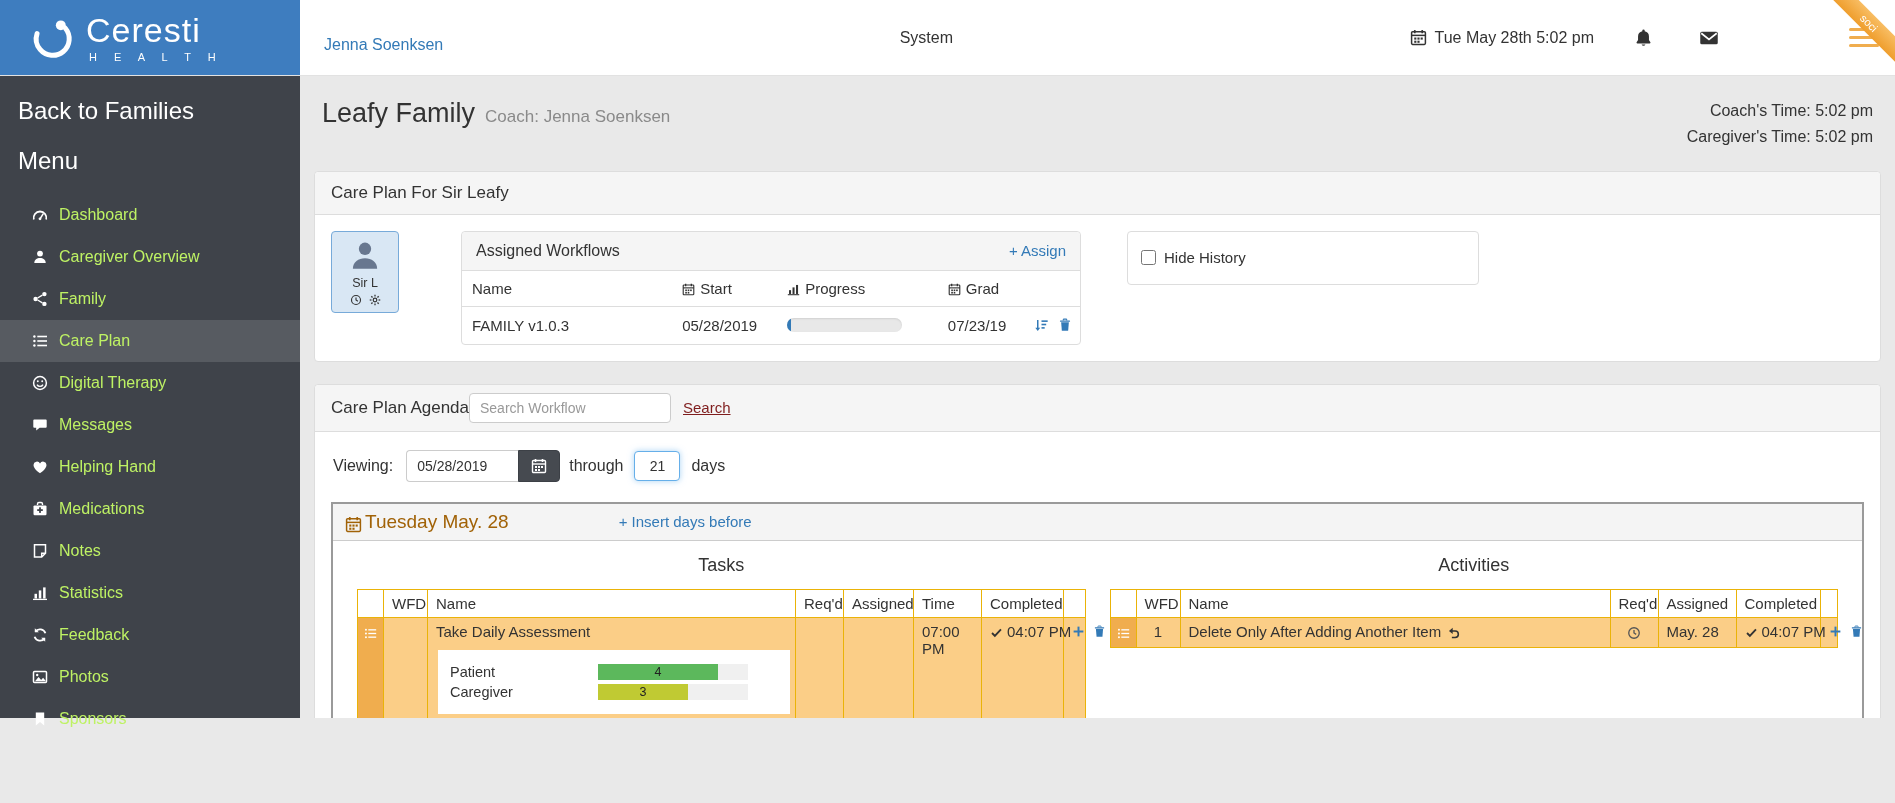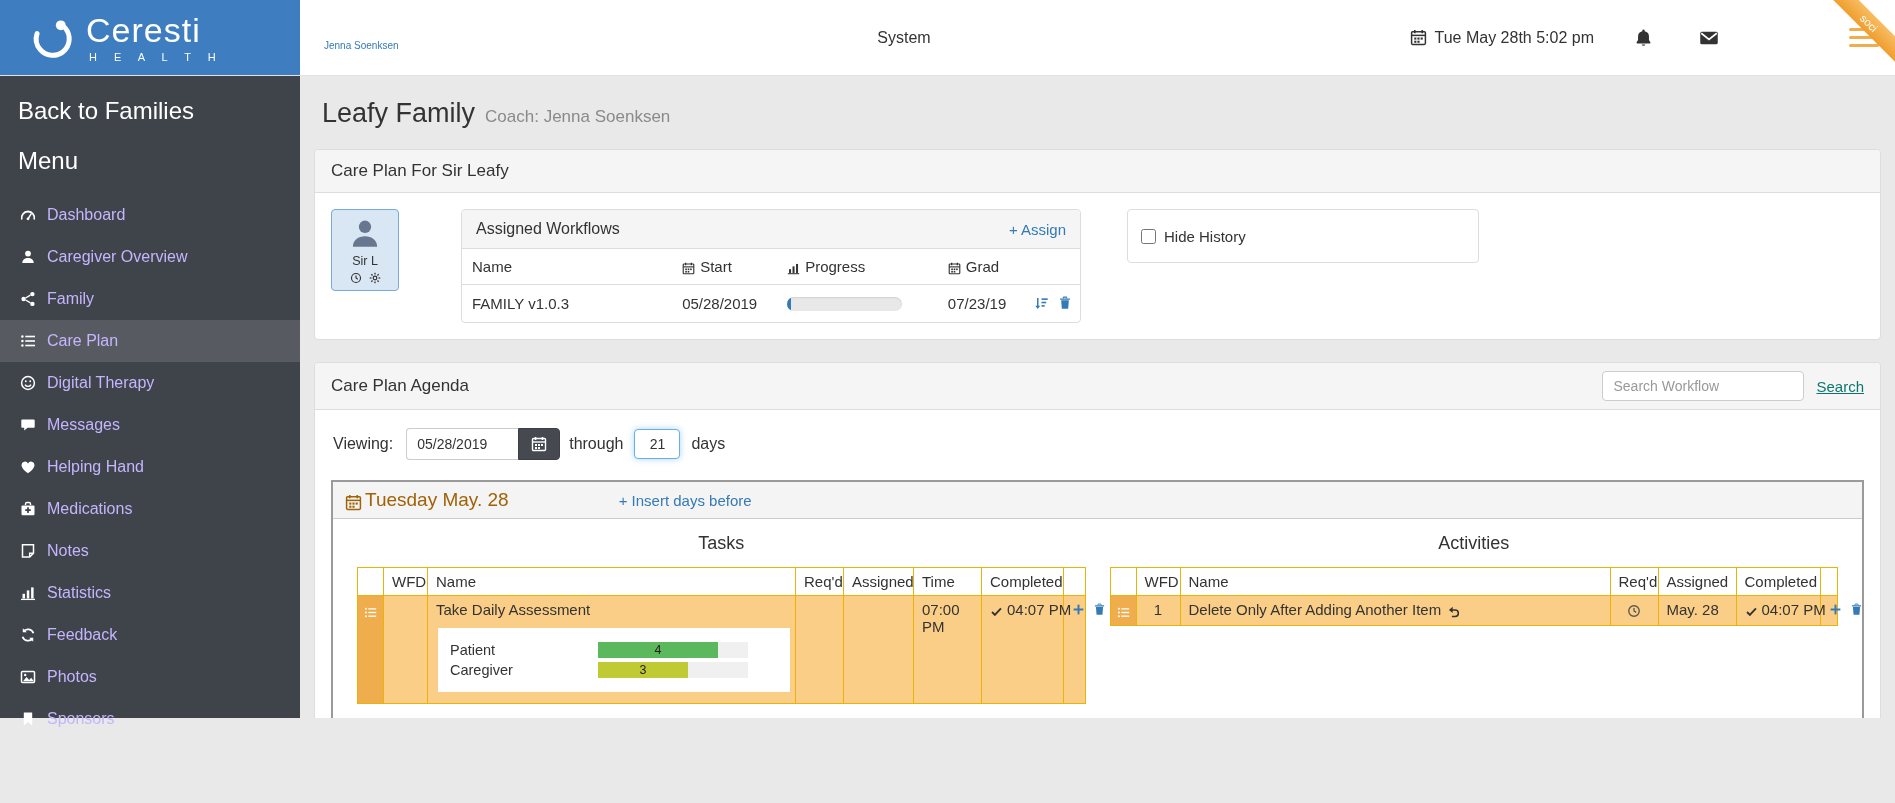--- a/index.html
+++ b/index.html
@@ -10,38 +10,38 @@
 
   .app { display:flex; flex-direction:column; height:718px; }
 
   
   .topbar { position:relative; display:flex; height:76px; flex:0 0 76px; background:#fff; border-bottom:1px solid #e2e2e2; }
   .logo-block { width:300px; background:#3e7dbf; display:flex; align-items:center; padding-left:30px; gap:12px; }
   .logo-text-col { display:flex; flex-direction:column; line-height:1; }
   .logo-title { color:#fff; font-size:34px; letter-spacing:1px; }
   .logo-sub { color:#fff; font-size:11px; letter-spacing:7px; margin-top:5px; padding-left:3px; }
   .topbar-main { flex:1; display:flex; align-items:center; padding:0 16px 0 24px; }
-  .user-link { color:#337ab7; font-size:10px;margin-top:15px; }
+  .user-link { color:#337ab7; font-size:16px;margin-top:15px; }
   .system-label { flex:1; text-align:center; font-size:16px; color:#333; }
   .top-right { display:flex; align-items:center; color:#333; }
   .datetime-group { display:flex; align-items:center; gap:8px; font-size:16px; }
   .bell-wrap { margin-left:40px; } .env-wrap { margin-left:46px; }
   .burger { margin-left:130px; width:30px; display:flex; flex-direction:column; gap:5px; cursor:pointer; }
   .burger span { display:block; height:3px; border-radius:2px; background:#f0ad4e; }
   .corner-ribbon { position:absolute; top:0; right:0; width:70px; height:70px; overflow:hidden; z-index:5; }
   .corner-ribbon span { position:absolute; display:block; width:120px; top:14px; right:-34px; transform:rotate(45deg);
      background:linear-gradient(#f8bd63,#ef9e2d); color:#fff; text-align:center; font-size:11px; padding:3px 0; }
 
   
   .body-row { display:flex; flex:1; min-height:0; }
   .sidebar { width:300px; flex:0 0 300px; background:#3f434a; color:#fff; padding-top:10px; }
   .side-title { font-size:24px; font-weight:400; padding:11px 18px; cursor:default; }
   .side-title.link { cursor:pointer; }
   .side-nav { margin-top:8px; }
-  .nav-item { display:flex; align-items:center; gap:11px; padding:0 18px 0 20px; height:42px; font-size:16px; cursor:pointer; color:#c4b5fd; }
+  .nav-item { display:flex; align-items:center; gap:11px; padding:0 18px 0 32px; height:42px; font-size:16px; cursor:pointer; color:#bef264; }
   .nav-item.active { background:#575b61; }
   .nav-item .ic { color:#fff; }
 
   .main { flex:1; min-width:0; overflow:hidden; padding:0 14px; }
 
   
   .page-head { display:flex; justify-content:space-between; align-items:flex-start; padding:22px 8px 20px; }
   .family-line { font-size:27px; color:#333; }
   .coach-sub { font-size:17px; color:#8a8a8a; margin-left:10px; }
   .times { text-align:right; font-size:16px; color:#333; line-height:1.65; }
@@ -67,25 +67,25 @@
   .th-ic { color:#333; margin-right:5px; }
   .progressbar { width:115px; height:14px; background:#e8e8e8; border-radius:8px; overflow:hidden; box-shadow:inset 0 1px 2px rgba(0,0,0,.1); }
   .progressbar .fill { height:100%; background:#337ab7; border-radius:8px 0 0 8px; }
   .row-actions { display:flex; gap:9px; color:#337ab7; }
   .row-actions .ic { cursor:pointer; }
 
   .hide-history { width:352px; margin-left:46px; border:1px solid #ddd; border-radius:4px; height:54px; display:flex; align-items:center; gap:8px; padding:0 13px; font-size:15px; }
   .hide-history input { width:15px; height:15px; cursor:pointer; }
 
   
-  .agenda-head { display:flex; justify-content:space-between; align-items:center; background:#f5f5f5; border-bottom:1px solid #ddd; border-radius:4px 4px 0 0; padding:8px 16px; font-size:17px; }
+  .agenda-head { display:flex; align-items:center; background:#f5f5f5; border-bottom:1px solid #ddd; border-radius:4px 4px 0 0; padding:8px 16px; font-size:17px; }
   .search-wrap { display:flex; align-items:center; gap:12px; }
   .search-input { width:202px; height:30px; border:1px solid #ccc; border-radius:4px; padding:0 10px; font-size:14px; color:#555; }
   .search-input::placeholder { color:#999; }
-  .search-link { color:#0f766e; text-decoration:underline; font-size:15px; }
+  .search-link { color:#7f1d1d; text-decoration:underline; font-size:15px; }
 
   .agenda-body { padding:14px 16px 16px; }
   .viewing-row { display:flex; align-items:center; gap:9px; font-size:16px; padding:4px 2px 6px; }
   .date-group { display:flex; margin-left:4px; }
   .date-input { width:112px; height:32px; border:1px solid #ccc; border-radius:4px 0 0 4px; border-right:none; padding:0 10px; font-size:14px; color:#333; }
   .cal-btn { width:42px; height:32px; background:#464a50; border:1px solid #3c4046; border-radius:0 4px 4px 0; color:#fff; display:flex; align-items:center; justify-content:center; cursor:pointer; }
   .days-input { width:46px; height:30px; border:1px solid #66afe9; box-shadow:0 0 6px rgba(102,175,233,.55); border-radius:4px; text-align:center; font-size:14px; color:#333; margin:0 2px; }
 
   .day-card { border:2px solid #9a9a9a; margin-top:14px; background:#fff; height:278px; overflow:hidden; }
   .day-head { display:flex; align-items:center; background:#f4f4f4; border-bottom:1px solid #ccc; padding:7px 12px; }
@@ -380,20 +380,24 @@
           <span>Sponsors</span>
         </div>
       </div>
     </div>
 
     <div class="main">
 
       <div class="page-head">
         <div class="family-line">
           <span>Leafy Family</span><span class="coach-sub">Coach: Jenna Soenksen</span>
+        </div>
+        <div class="times">
+          <div>Coach's Time: 5:02 pm</div>
+          <div>Caregiver's Time: 5:02 pm</div>
         </div>
       </div>
 
       <div class="panel">
         <div class="panel-head">Care Plan For Sir Leafy</div>
         <div class="panel-body cp-body">
           <div class="avatar-card">
             <svg class="ic person" width="34" height="34">
                 <use href="#i-user"></use>
               </svg>

